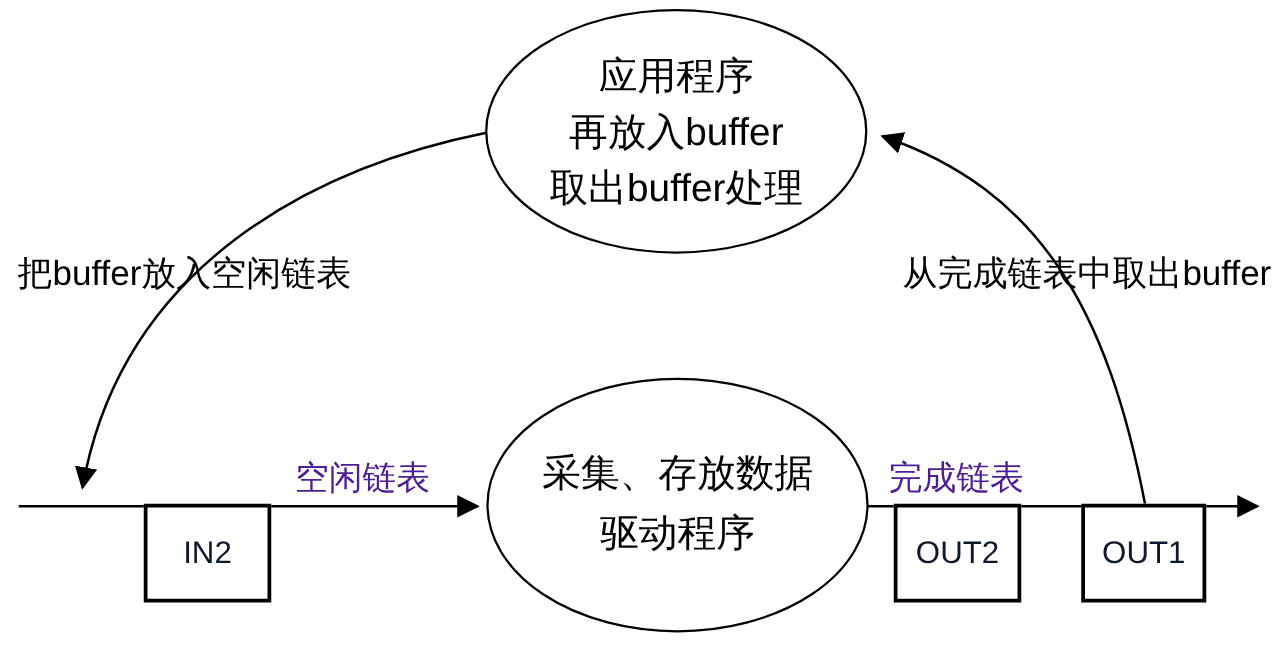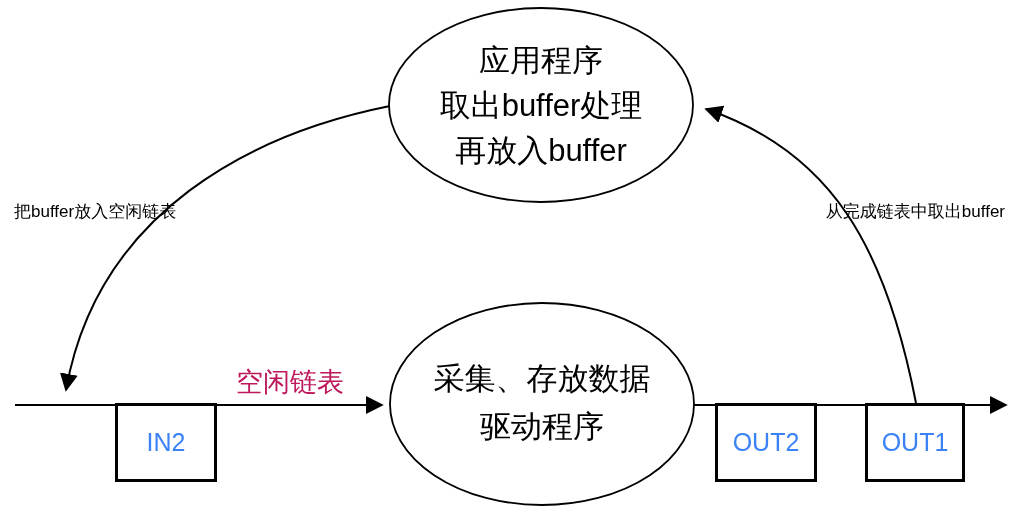--- a/index.html
+++ b/index.html
@@ -31,48 +31,48 @@
     width: 304px;
     line-height: 45px;
   }
   .ellipse-text.bottom-ellipse-text {
     left: 390px; top: 355px;
     width: 304px;
     line-height: 48px;
   }
   .edge-label {
     position: absolute;
-    font-size: 17px;
+    font-size: 28px;
     color: #000000;
     white-space: nowrap;
   }
   .edge-label.left-label { left: 14px; top: 200px; }
-  .edge-label.right-label { right: 19px; top: 200px; text-align: center; }
+  .edge-label.right-label { right: 7px; top: 200px; text-align: center; }
   .list-label {
     position: absolute;
     font-size: 27px;
-    color: #be185d;
+    color: #4c1d95;
     width: 170px;
     text-align: center;
     white-space: nowrap;
   }
   .list-label.free-list { left: 205px; top: 364px; }
   .list-label.done-list { left: 680px; top: 364px; }
   .buffer-box {
     position: absolute;
     top: 403px;
     width: 102px;
     height: 79px;
     border: 3px solid #000000;
     background: #ffffff;
     display: flex;
     align-items: center;
     justify-content: center;
     font-size: 25px;
-    color: #3b82f6;
+    color: #0f172a;
   }
   .buffer-box.in2  { left: 115px; }
   .buffer-box.in1  { left: 265px; }
   .buffer-box.out2 { left: 715px; text-align: right; }
   .buffer-box.out1 { left: 865px; width: 100px; text-align: right; }
 </style>
 </head>
 <body>
 
 <div id="canvas">
@@ -92,33 +92,34 @@
 
     <path d="M 916 403 C 886 248 832 152 706 109" stroke="#000000" stroke-width="2" fill="none" marker-end="url(#arrowhead)"></path>
 
     <ellipse cx="541" cy="105" rx="152" ry="97" fill="#ffffff" stroke="#000000" stroke-width="1.8"></ellipse>
 
     <ellipse cx="542" cy="404" rx="152" ry="101" fill="#ffffff" stroke="#000000" stroke-width="1.8"></ellipse>
   </svg>
 
   <div class="ellipse-text top-ellipse-text">
     <div>应用程序</div>
+    <div>再放入buffer</div>
     <div>取出buffer处理</div>
-    <div>再放入buffer</div>
   </div>
 
   <div class="ellipse-text bottom-ellipse-text">
     <div>采集、存放数据</div>
     <div>驱动程序</div>
   </div>
 
   <div class="edge-label left-label">把buffer放入空闲链表</div>
   <div class="edge-label right-label">从完成链表中取出buffer</div>
 
   <div class="list-label free-list">空闲链表</div>
+  <div class="list-label done-list">完成链表</div>
 
   <div class="buffer-box in2">
     <span>IN2</span>
   </div>
   <div class="buffer-box out2">
     <span>OUT2</span>
   </div>
   <div class="buffer-box out1">
     <span>OUT1</span>
   </div>

